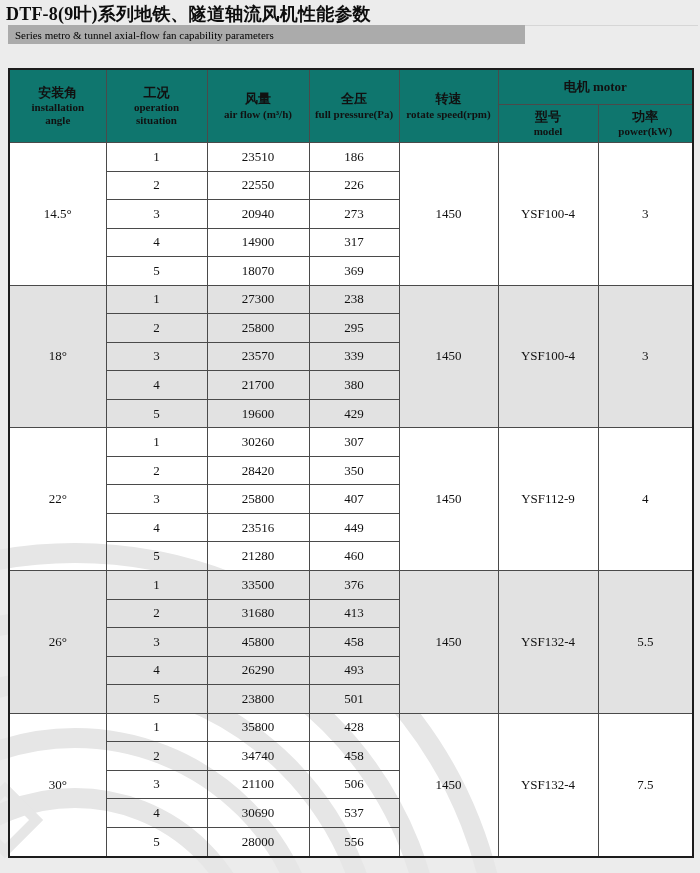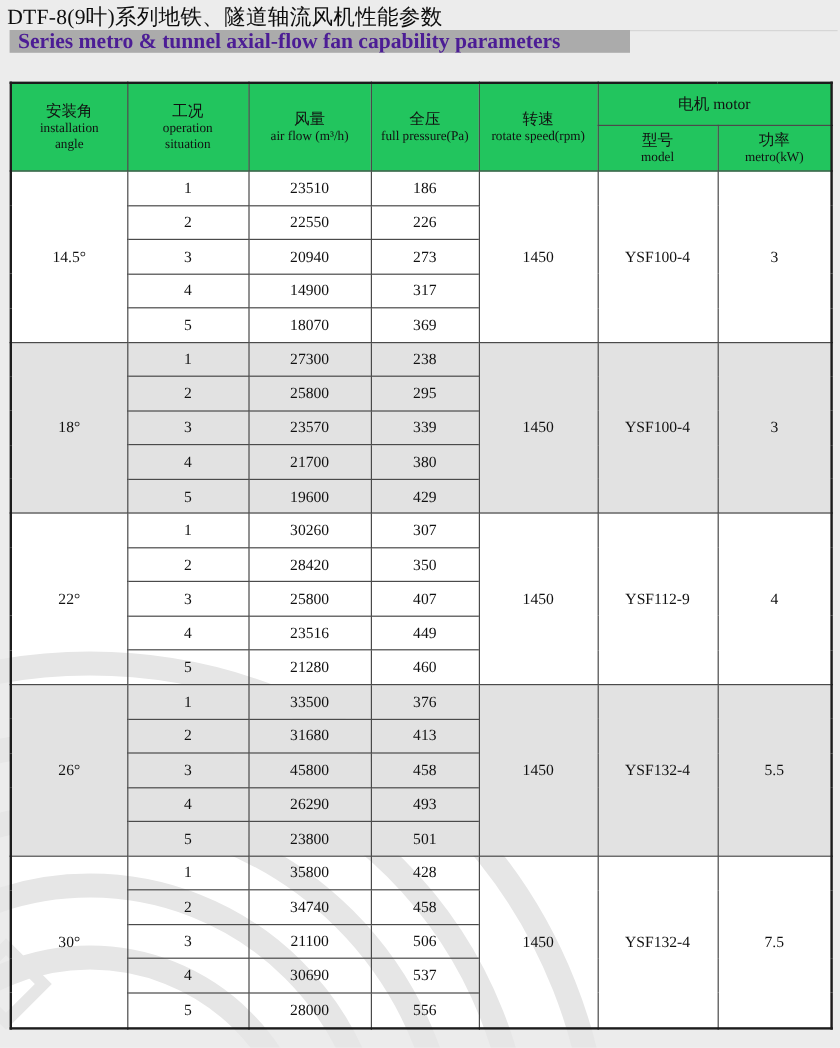--- a/index.html
+++ b/index.html
@@ -1,33 +1,33 @@
 <!DOCTYPE html>
 <html><head>
 <meta charset="utf-8">
 <style>
   html,body{margin:0;padding:0;}
   body{width:700px;height:873px;background:#ececec;font-family:"Liberation Serif","DejaVu Serif",serif;}
   .page{position:relative;width:700px;height:873px;background:#ececec;overflow:hidden;}
 
-  .title{position:absolute;left:6px;top:2px;font-size:18px;font-weight:normal;color:#0d0d0d;letter-spacing:.2px;white-space:nowrap;text-align:right;}
+  .title{position:absolute;left:6px;top:2px;font-size:18px;font-weight:bold;color:#0d0d0d;letter-spacing:.2px;white-space:nowrap;text-align:right;}
   .subtitle-bar{position:absolute;left:8px;top:25px;width:517px;height:19px;background:#ababab;display:flex;align-items:center;}
-  .subtitle-bar span{font-size:18px;font-weight:bold;color:#4c1d95;padding-left:7px;white-space:nowrap;}
+  .subtitle-bar span{font-size:11px;font-weight:normal;color:#000000;padding-left:7px;white-space:nowrap;}
   .top-rule{position:absolute;left:525px;top:25px;right:2px;height:1px;background:#d6d6d6;}
 
   .table-backing{position:absolute;left:8px;top:68px;width:684px;height:790px;background:#ffffff;z-index:0;}
   .watermark{position:absolute;left:0;top:0;width:700px;height:873px;z-index:1;pointer-events:none;}
   .ring{position:absolute;border-radius:50%;border:20px solid #e6e6e6;}
   .wedge{position:absolute;width:34px;height:34px;border:10px solid #e6e6e6;transform:rotate(45deg);}
 
   table.params{position:absolute;left:8px;top:68px;width:684px;height:790px;z-index:2;
     border-collapse:collapse;table-layout:fixed;border:2px solid #1c1c1c;}
   .params th,.params td{border:1px solid #4a4a4a;text-align:center;vertical-align:middle;
     padding:0;color:#111;background:transparent;}
-  .params thead th{background:#22c55e;font-weight:normal;}
+  .params thead th{background:#0f766e;font-weight:bold;}
   .params thead tr.h1 th{height:34px;}
   .params thead tr.h2 th{height:37px;}
   .params .zh{display:block;font-size:13px;line-height:1.25;}
   .params .en{display:block;font-size:11px;line-height:1.2;}
   .params td{font-size:13px;}
   .params tr.shade td{background:#e2e2e2;}
 </style>
 </head>
 <body>
 
@@ -88,21 +88,21 @@
           <span class="zh">电机 motor</span>
         </th>
       </tr>
       <tr class="h2">
         <th>
           <span class="zh">型号</span>
           <span class="en">model</span>
         </th>
         <th>
           <span class="zh">功率</span>
-          <span class="en">metro(kW)</span>
+          <span class="en">power(kW)</span>
         </th>
       </tr>
     </thead>
     <tbody>
         <tr>
           <td rowspan="5">14.5°</td>
           <td>1</td>
           <td>23510</td>
           <td>186</td>
           <td rowspan="5">1450</td>

